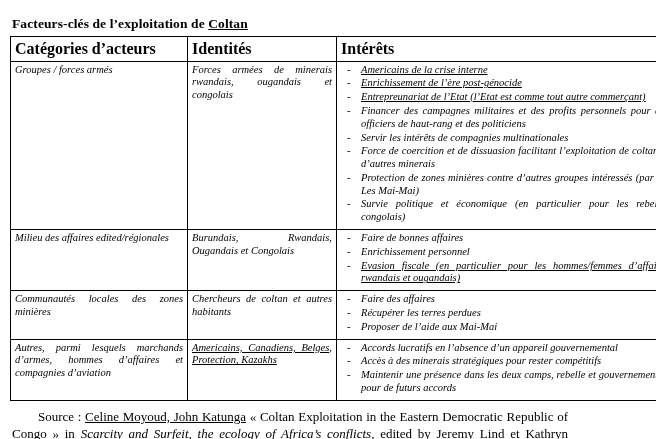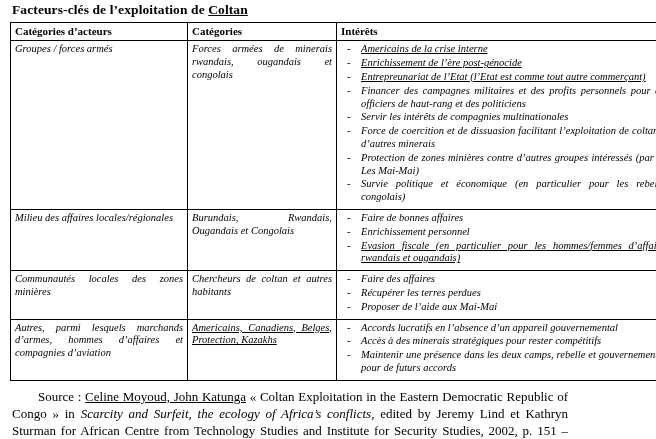--- a/index.html
+++ b/index.html
@@ -12,21 +12,21 @@
     background: #ffffff;
     font-family: "Liberation Serif", serif;
     color: #000000;
     overflow: hidden;
   }
   .page {
     position: relative;
     width: 576px;
     height: 439px;
     box-sizing: border-box;
-    padding: 2px 8px 0 10px;
+    padding: 16px 8px 0 10px;
   }
   .doc-title {
     font-size: 13.5px;
     font-weight: bold;
     margin: 0 0 4px 2px;
     letter-spacing: 0.1px;
   }
   .doc-title .underline {
     text-decoration: underline;
   }
@@ -38,21 +38,21 @@
   table.matrix td, table.matrix th {
     border: 1px solid #000000;
     vertical-align: top;
     padding: 2px 4px 4px 4px;
     font-size: 10.5px;
     line-height: 1.22;
   }
   table.matrix thead th {
     font-weight: bold;
     text-align: left;
-    font-size: 11px;
+    font-size: 16px;
     padding-top: 2px;
     padding-bottom: 2px;
   }
   .col-a { width: 168px; }
   .col-b { width: 140px; }
   .col-c { width: 328px; }
 
   .actor {
     font-style: italic;
     text-align: justify;
@@ -110,21 +110,21 @@
 <div class="page">
 
   <div class="doc-title">
     <span>Facteurs-clés de l’exploitation de </span><span class="underline">Coltan</span>
   </div>
 
   <table class="matrix">
     <thead>
       <tr>
         <th class="col-a">Catégories d’acteurs</th>
-        <th class="col-b">Catégories</th>
+        <th class="col-b">Identités</th>
         <th class="col-c">Intérêts</th>
       </tr>
     </thead>
     <tbody>
       <tr>
         <td class="actor">Groupes / forces armés</td>
         <td class="ident">Forces armées de minerais rwandais, ougandais et congolais</td>
         <td>
           <ul class="dashes">
             <li><span class="u">Americains de la crise interne</span></li>
@@ -132,21 +132,21 @@
             <li><span class="u">Entrepreunariat de l’Etat (l’Etat est comme tout autre commerçant)</span></li>
             <li>Financer des campagnes militaires et des profits personnels pour des officiers de haut-rang et des politiciens</li>
             <li>Servir les intérêts de compagnies multinationales</li>
             <li>Force de coercition et de dissuasion facilitant l’exploitation de coltan et d’autres minerais</li>
             <li>Protection de zones minières contre d’autres groupes intéressés (par ex. Les Mai-Mai)</li>
             <li>Survie politique et économique (en particulier pour les rebelles congolais)</li>
           </ul>
         </td>
       </tr>
       <tr>
-        <td class="actor">Milieu des affaires locales/régionales</td>
+        <td class="actor">Milieu des affaires edited/régionales</td>
         <td class="ident">Burundais, Rwandais, Ougandais et Congolais</td>
         <td>
           <ul class="dashes">
             <li>Faire de bonnes affaires</li>
             <li>Enrichissement personnel</li>
             <li><span class="u">Evasion fiscale (en particulier pour les hommes/femmes d’affaires rwandais et ougandais)</span></li>
           </ul>
         </td>
       </tr>
       <tr>

